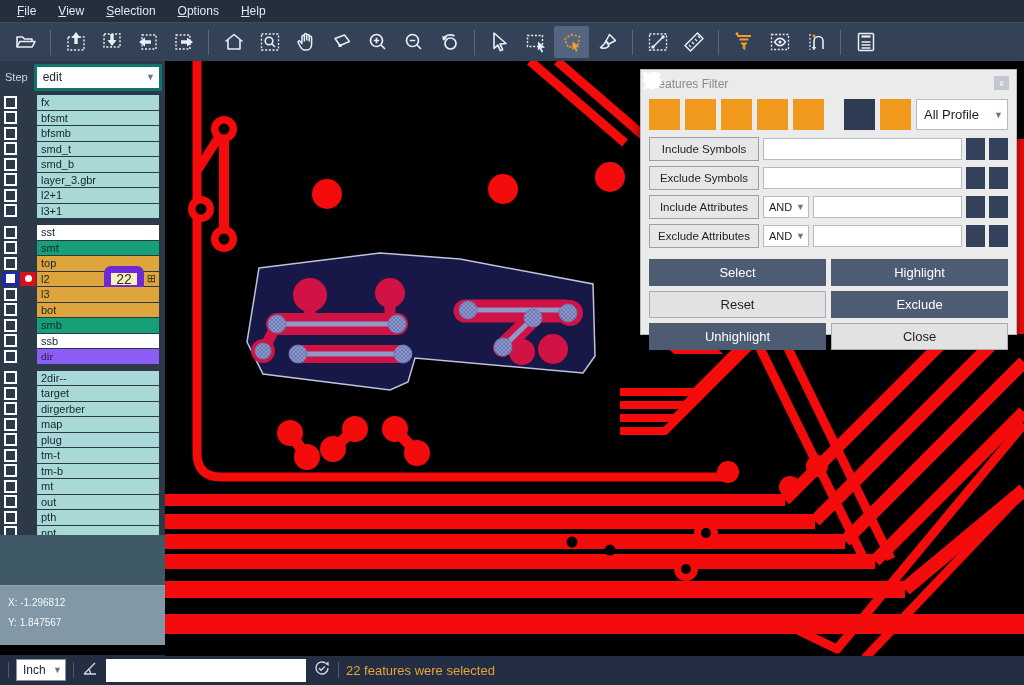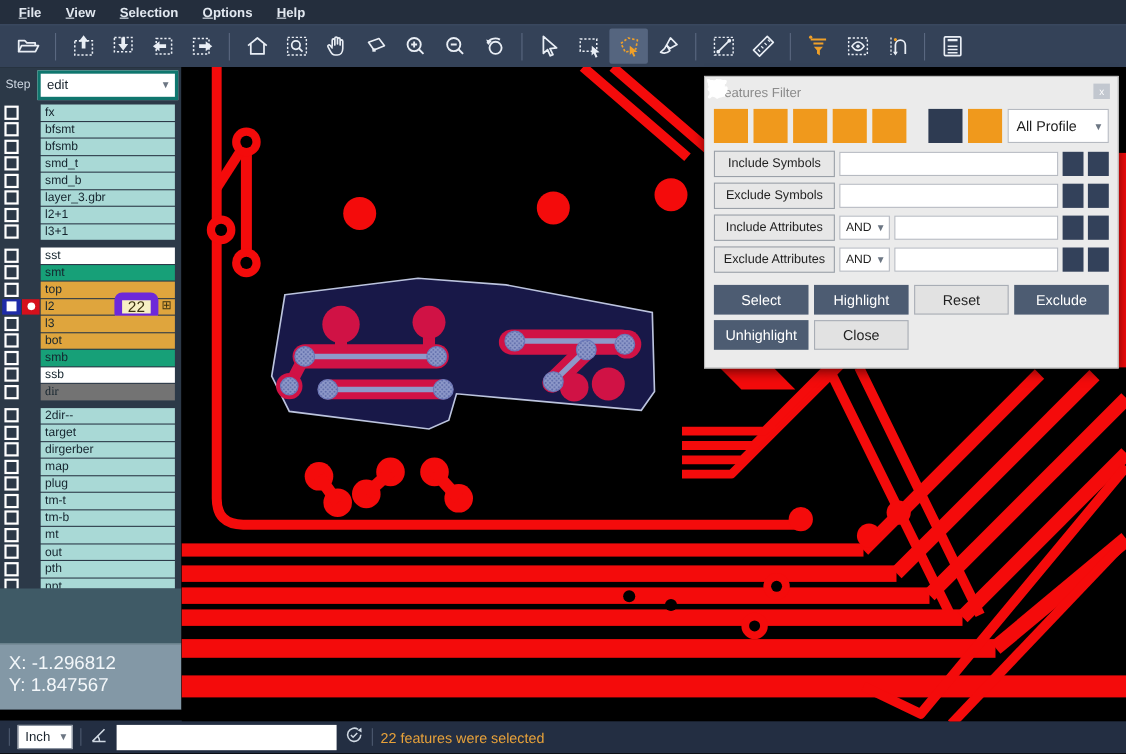--- a/index.html
+++ b/index.html
@@ -1,20 +1,20 @@
 <!DOCTYPE html>
 <html><head>
 <meta charset="utf-8">
 <style>
   html,body{margin:0;padding:0;background:#111;}
   body{width:1024px;height:685px;overflow:hidden;font-family:"Liberation Sans",sans-serif;-webkit-font-smoothing:antialiased;}
   .app{width:1024px;height:685px;display:flex;flex-direction:column;background:#000;}
 
   
-  .menubar{height:22px;background:#242e3d;display:flex;align-items:center;padding-left:6px;flex:none;font-weight:bold;}
+  .menubar{height:22px;background:#242e3d;display:flex;align-items:center;padding-left:6px;flex:none;}
   .menu-item{color:#e2e8f0;font-size:12px;line-height:22px;padding:0 11px;cursor:default;}
   .menu-item::first-letter{text-decoration:underline;}
 
   
   .toolbar{height:38px;background:#344258;display:flex;align-items:center;padding-left:8px;gap:1px;flex:none;border-top:1px solid #3d4c64;}
   .tbtn{width:35px;height:32px;display:flex;align-items:center;justify-content:center;border-radius:2px;flex:none;}
   .tbtn.active{background:#55657f;}
   .tsep{width:1px;height:25px;background:#5a6880;margin:0 6px;flex:none;}
   .tbtn svg{display:block;}
 
@@ -34,46 +34,46 @@
   .cb{width:9px;height:9px;border:2px solid #fff;background:transparent;}
   .cb.checked{width:9px;height:9px;border:none;background:#fff;}
   .ind-cell{width:16px;display:flex;align-items:center;justify-content:center;flex:none;margin:0 1px 0 1px;}
   .ind-cell.sel{background:#d6101c;}
   .ind-dot{width:7px;height:7px;border-radius:50%;background:#fff;}
   .bar{flex:1;font-size:11px;color:#15242e;display:flex;align-items:center;gap:3px;padding:0 3px 0 4px;min-width:0;}
   .c-cyan{background:#a9d9d6;}
   .c-white{background:#ffffff;}
   .c-green{background:#17a078;}
   .c-gold{background:#dfa53d;}
-  .c-gray{background:#737373;font-family:Liberation Serif, serif;}
+  .c-gray{background:#8b5cf6;font-family:Liberation Serif, serif;}
   .badge{margin-left:auto;background:#f7f0c4;border-radius:7px;padding:0 5px;font-size:14px;line-height:12px;color:#3c3310;border:7px solid #6d28d9;}
   .grid-ic{font-size:11px;line-height:11px;color:#3c3310;}
   .side-empty{height:50px;background:#3f5a66;border-bottom:1px solid #93a7b1;flex:none;}
-  .coords{flex:none;height:52px;background:#8398a6;color:#f3f7fa;font-size:17px;padding:7px 0 0 8px;line-height:20px;}
+  .coords{flex:none;height:52px;background:#8398a6;color:#f3f7fa;font-size:10px;padding:7px 0 0 8px;line-height:20px;}
 
   
   .canvas{flex:1;position:relative;background:#000;min-width:0;}
   .canvas svg{position:absolute;left:0;top:0;}
 
   
   .dialog{position:absolute;left:475px;top:8px;width:377px;height:266px;background:#ebebeb;border:1px solid #b9b9b9;box-shadow:0 3px 10px rgba(0,0,0,.55);box-sizing:border-box;}
   .dlg-titlebar{height:25px;position:relative;}
   .dlg-title{color:#8b8b8b;font-size:12px;padding:7px 0 0 10px;}
   .dlg-close{position:absolute;top:6px;right:7px;width:15px;height:14px;background:#c2c7cf;color:#fff;font-size:9px;text-align:center;line-height:14px;}
   .dlg-icons{display:flex;gap:5px;padding:4px 8px 7px;align-items:center;}
   .fbtn{width:31px;height:31px;background:#f0991c;display:flex;align-items:center;justify-content:center;flex:none;}
   .fbtn.dark{background:#2e3b52;}
   .fbtn.plus{margin-left:15px;}
   .profile-sel{margin-left:auto;width:92px;height:29px;background:#fff;border:1px solid #b6bac1;display:flex;align-items:center;justify-content:space-between;font-size:13px;color:#1c1c1c;padding:0 4px 0 7px;}
   .dlg-row{display:flex;align-items:center;padding:0 8px;gap:4px;height:24px;margin-bottom:5px;}
   .dlg-label-btn{width:108px;height:22px;background:#e7e7e7;border:1px solid #9aa0a8;font-size:11.5px;display:flex;align-items:center;justify-content:center;color:#1f1f1f;flex:none;}
   .and-sel{width:46px;height:22px;background:#fff;border:1px solid #b6bac1;display:flex;align-items:center;justify-content:space-between;font-size:11px;color:#1f1f1f;padding:0 3px 0 5px;flex:none;box-sizing:border-box;}
   .dlg-input{flex:1;height:22px;background:#fff;border:1px solid #b6bac1;box-sizing:border-box;min-width:0;}
   .nav-btn{width:19px;height:22px;background:#33415a;display:flex;align-items:center;justify-content:center;flex:none;}
-  .dlg-actions{display:grid;grid-template-columns:1fr 1fr 1fr 1fr;gap:5px;padding:6px 8px 0;}
+  .dlg-actions{display:grid;grid-template-columns:1fr 1fr;gap:5px;padding:6px 8px 0;}
   .act{height:27px;font-size:13px;display:flex;align-items:center;justify-content:center;}
   .act.dark{background:#4d5c72;color:#fff;}
   .act.light{background:#e2e2e2;border:1px solid #a8adb5;color:#1f1f1f;box-sizing:border-box;}
   .chev{font-size:9px;color:#6c7683;}
 
   
   .bottombar{height:30px;background:#232e42;display:flex;align-items:center;padding:0 8px;gap:7px;flex:none;margin-top:10px;}
   .bsep{width:1px;height:16px;background:#4d5a70;flex:none;}
   .unit-sel{width:50px;height:22px;background:#fff;border:1px solid #8a93a0;display:flex;align-items:center;justify-content:space-between;font-size:12px;color:#1a242e;padding:0 3px 0 6px;box-sizing:border-box;flex:none;}
   .bb-input{width:200px;height:23px;background:#fff;border:none;flex:none;}

